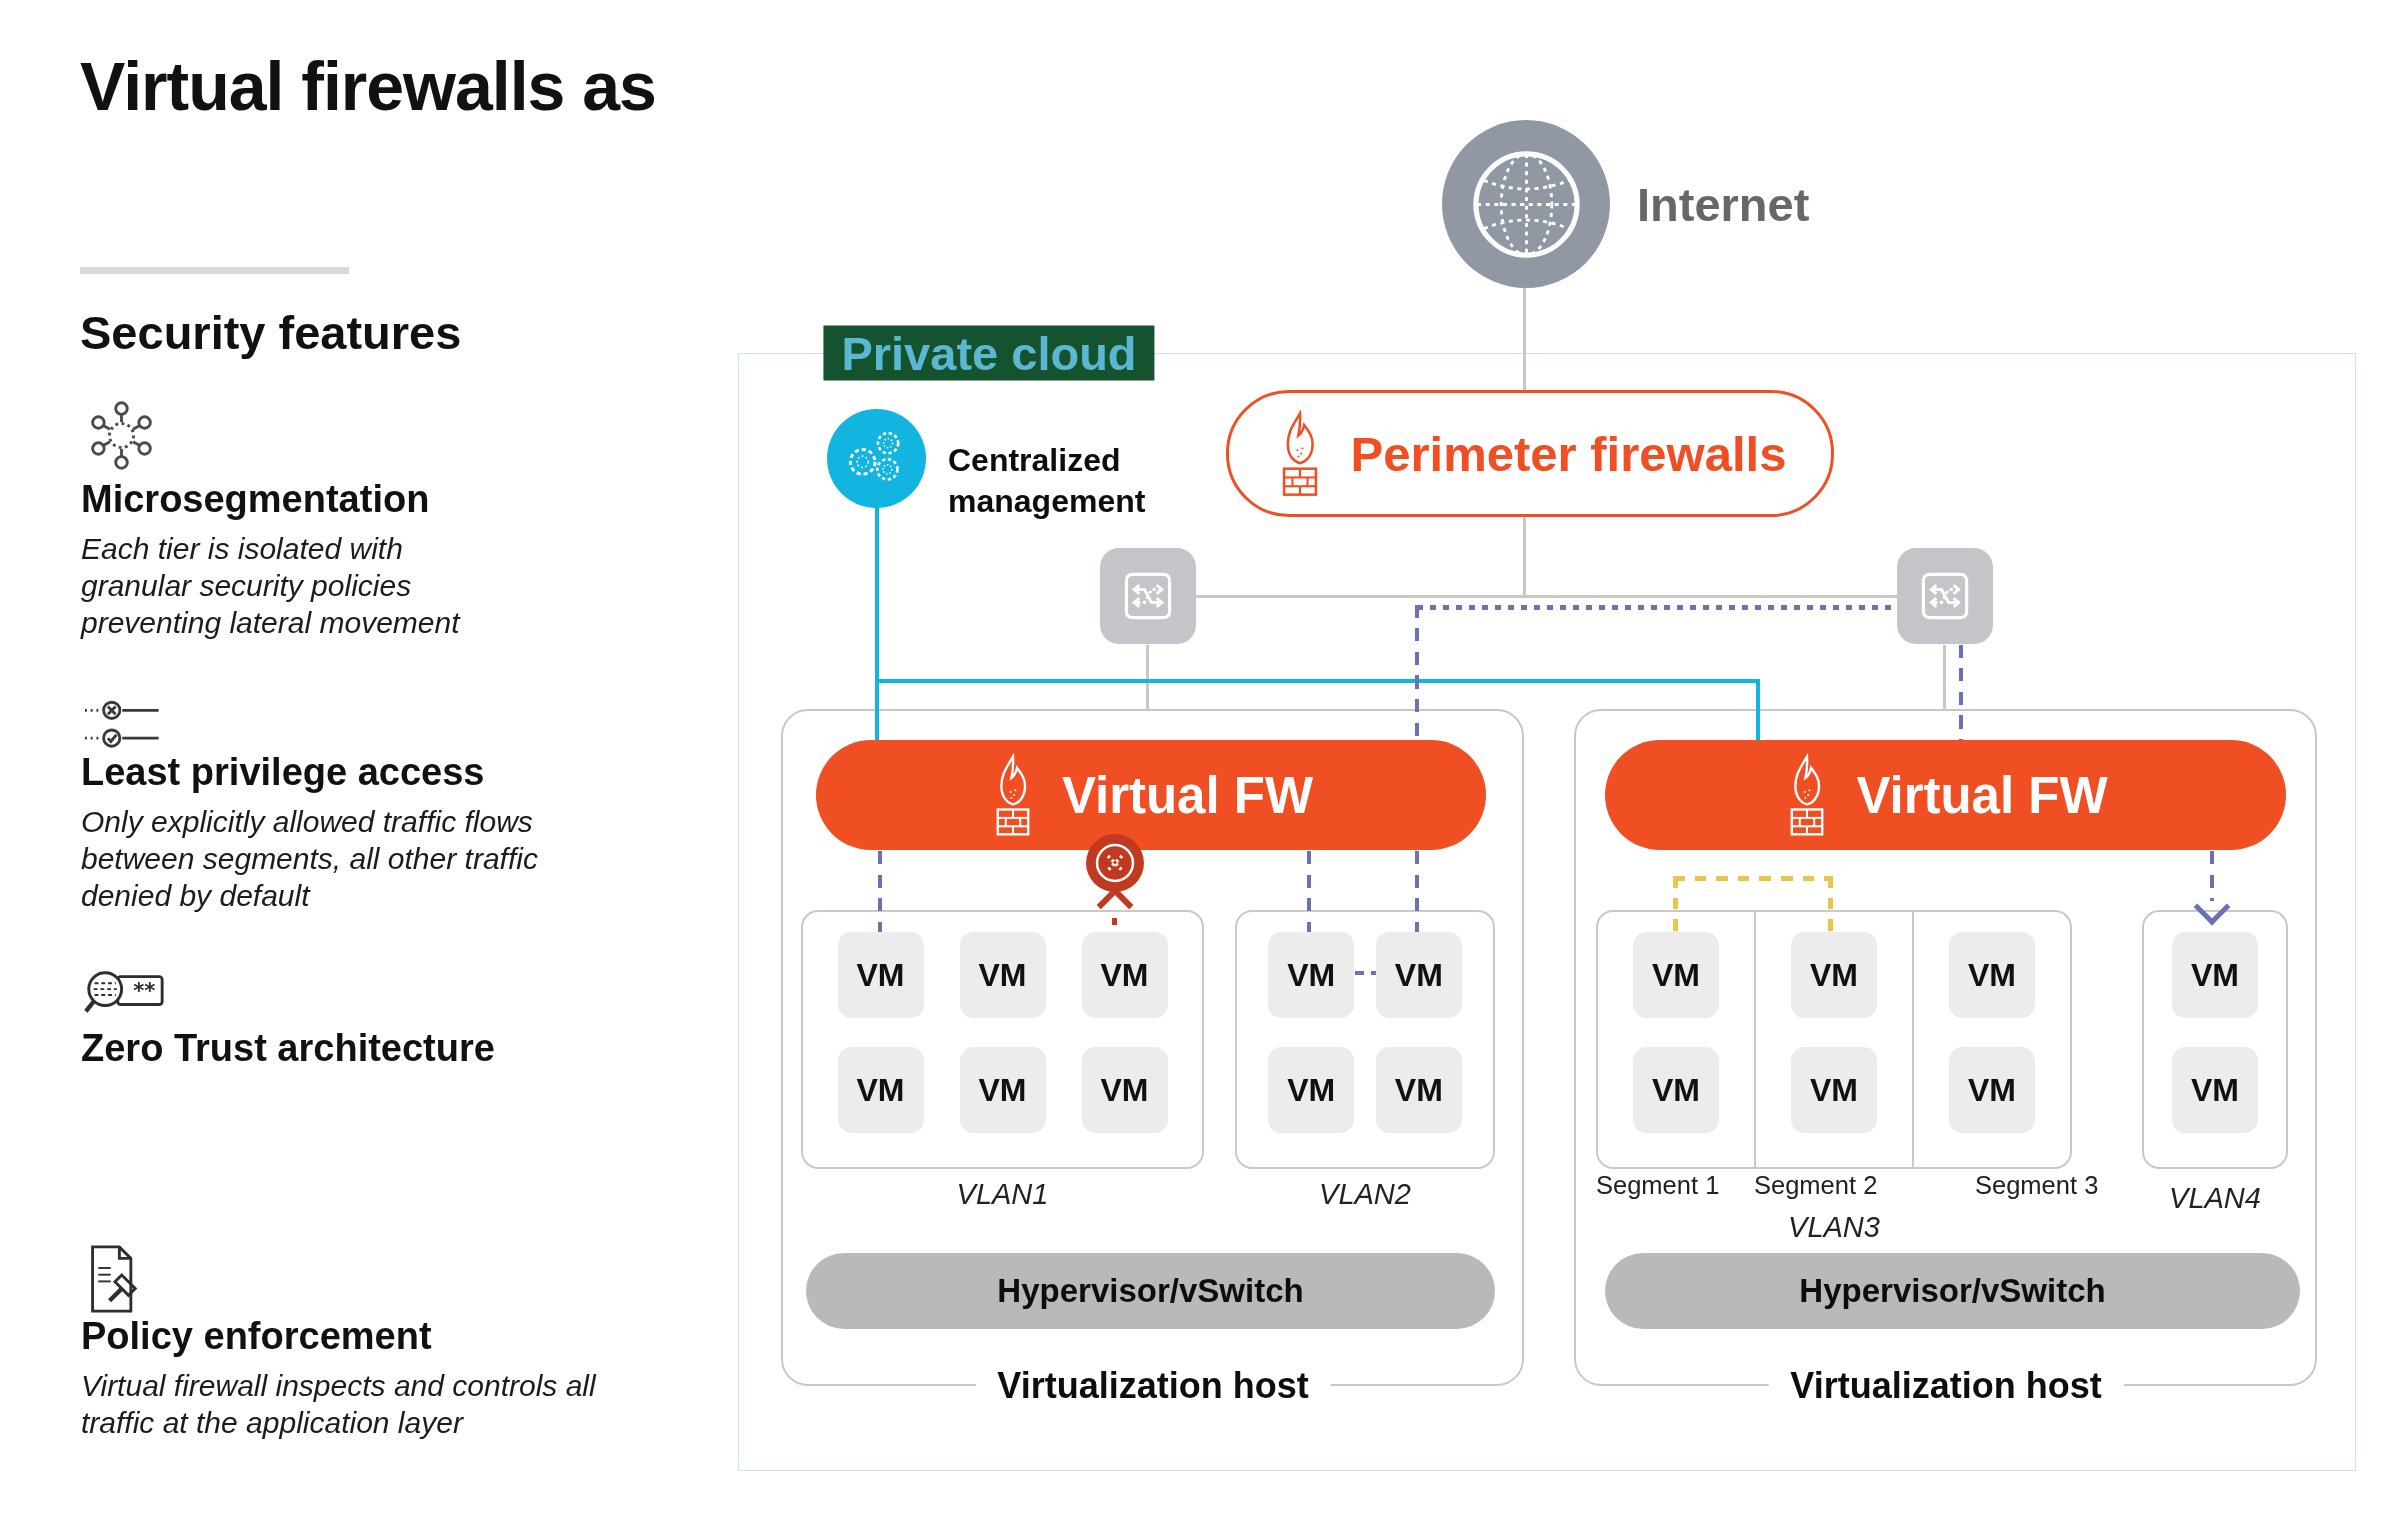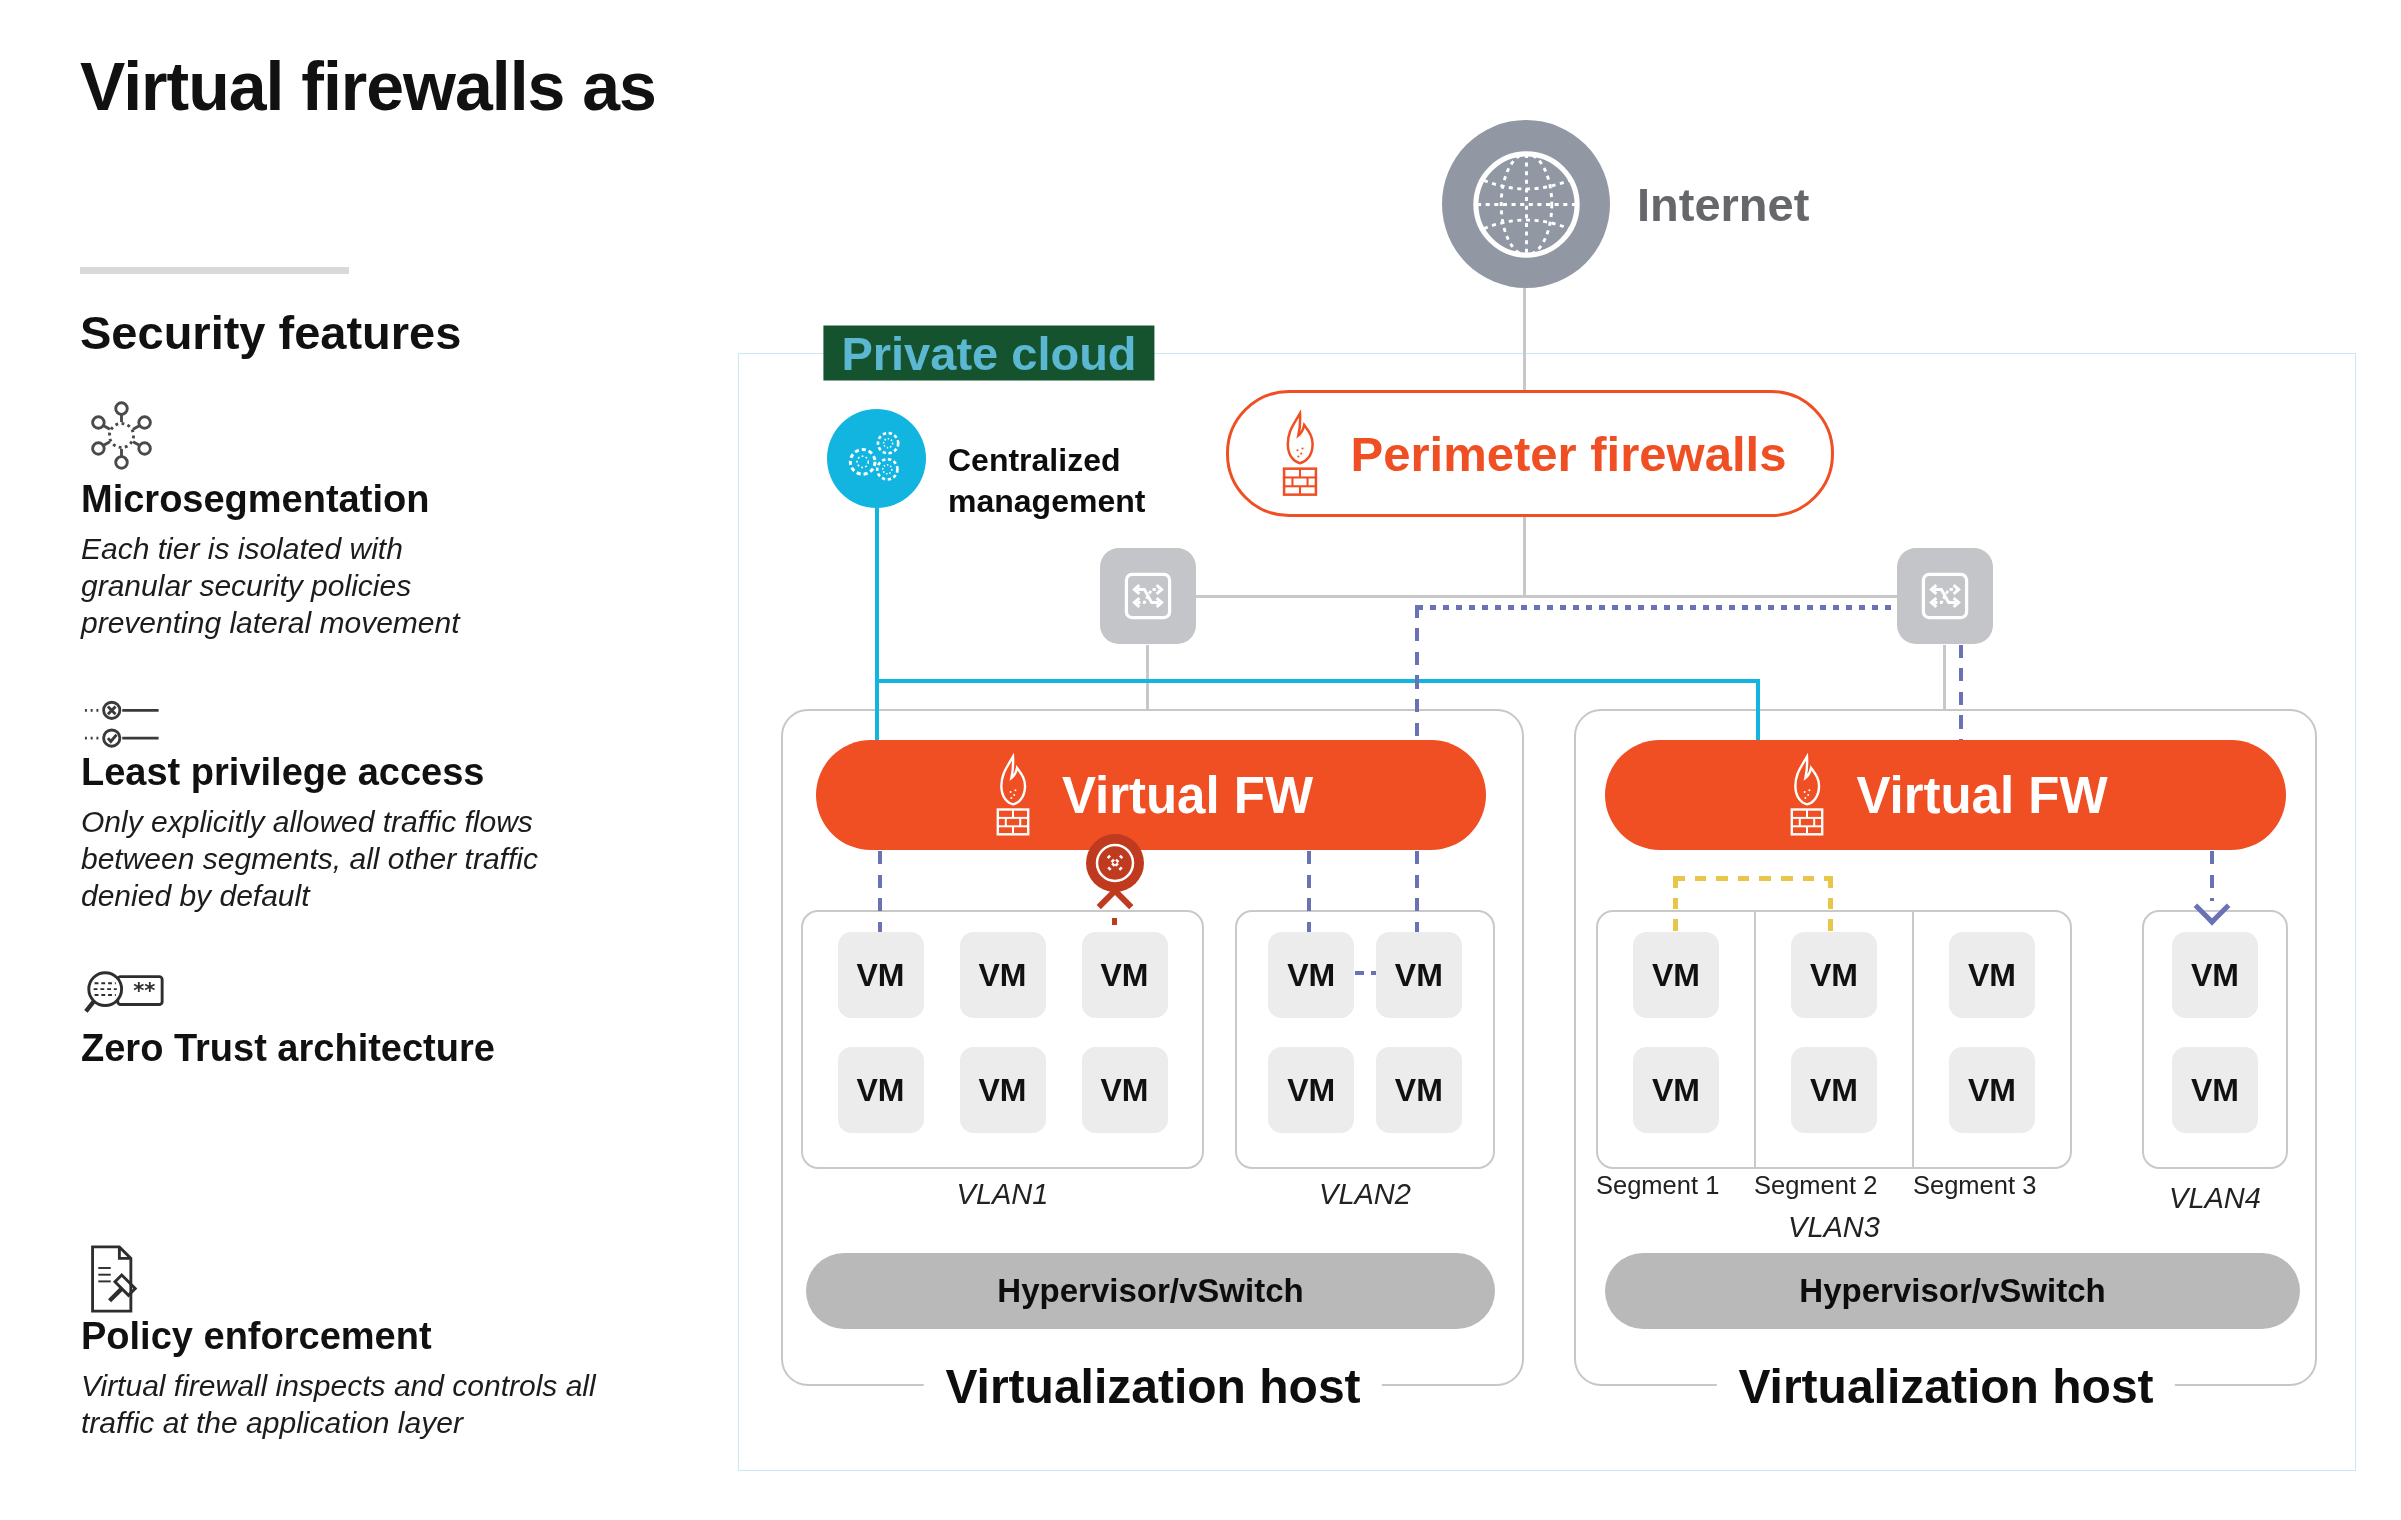--- a/index.html
+++ b/index.html
@@ -33,21 +33,21 @@
   .feat-desc{left:81px;font-size:30px;line-height:37px;font-style:italic;color:#1c1c1c;}
 
   
   .cloud{left:738px;top:353px;width:1618px;height:1118px;border:1.9px solid var(--cloudborder);z-index:0;}
   .cloud-label{left:989px;top:353px;transform:translate(-50%,-50%);background:#14532d;
     padding:0 18px;font-size:47px;font-weight:800;color:var(--cloudblue);z-index:3;white-space:nowrap;}
   .host{border:2.4px solid var(--boxborder);border-radius:27px;background:#fff;z-index:1;}
   .host1{left:781px;top:709px;width:743px;height:677px;}
   .host2{left:1574px;top:709px;width:743px;height:677px;}
   .host-label{top:1386px;transform:translate(-50%,-50%);background:#fff;padding:0 21.6px;
-    font-size:48px;font-weight:800;color:#0e0e0e;z-index:3;white-space:nowrap;text-align:right;}
+    font-size:36px;font-weight:800;color:#0e0e0e;z-index:3;white-space:nowrap;text-align:right;}
 
   
   .inet-circle{left:1442px;top:120px;width:168px;height:168px;border-radius:50%;
     background:var(--igray);display:flex;align-items:center;justify-content:center;z-index:2;}
   .inet-label{left:1637px;top:177px;font-size:47px;font-weight:800;color:var(--itext);}
 
   
   .perimeter{left:1226px;top:390px;width:608px;height:127px;background:#fff;border:3.4px solid var(--orange);
     border-radius:63px;display:flex;align-items:center;justify-content:center;gap:25px;z-index:3;}
   .perimeter span{font-size:49px;font-weight:800;color:var(--orange);white-space:nowrap;}
@@ -377,21 +377,21 @@
       <div class="vmrow">
           <div class="vm">VM</div>
         </div>
       <div class="vmrow">
           <div class="vm">VM</div>
         </div>
     </div>
   </div>
   <div class="abs seg-label" style="left:1596px;top:1171px;width:158px">Segment 1</div>
   <div class="abs seg-label" style="left:1754px;top:1171px;width:159px">Segment 2</div>
-  <div class="abs seg-label" style="left:1913px;top:1171px;width:159px">Segment 3</div>
+  <div class="abs seg-label" style="left:1975px;top:1171px;width:159px">Segment 3</div>
   <div class="abs vlan-label" style="left:1596px;top:1211px;width:476px">VLAN3</div>
   <div class="abs vlan-label" style="left:2142px;top:1182px;width:146px">VLAN4</div>
   <div class="abs hyp hyp2">Hypervisor/vSwitch</div>
   <div class="abs host-label" style="left:1946px">Virtualization host</div>
 
   <div class="abs cloud-label">Private cloud</div>
 
 </div>
 
 

